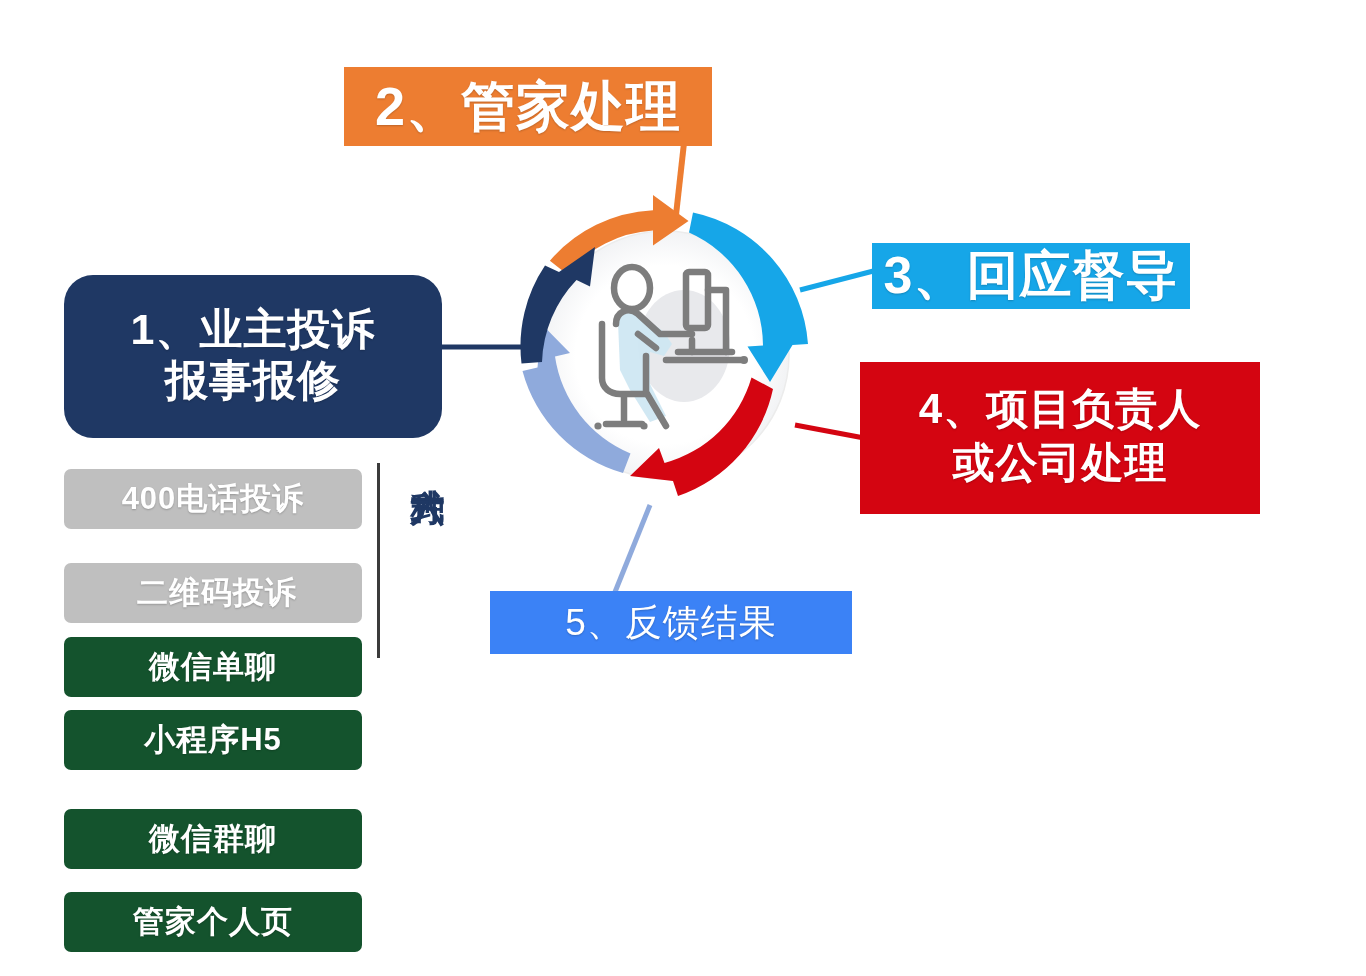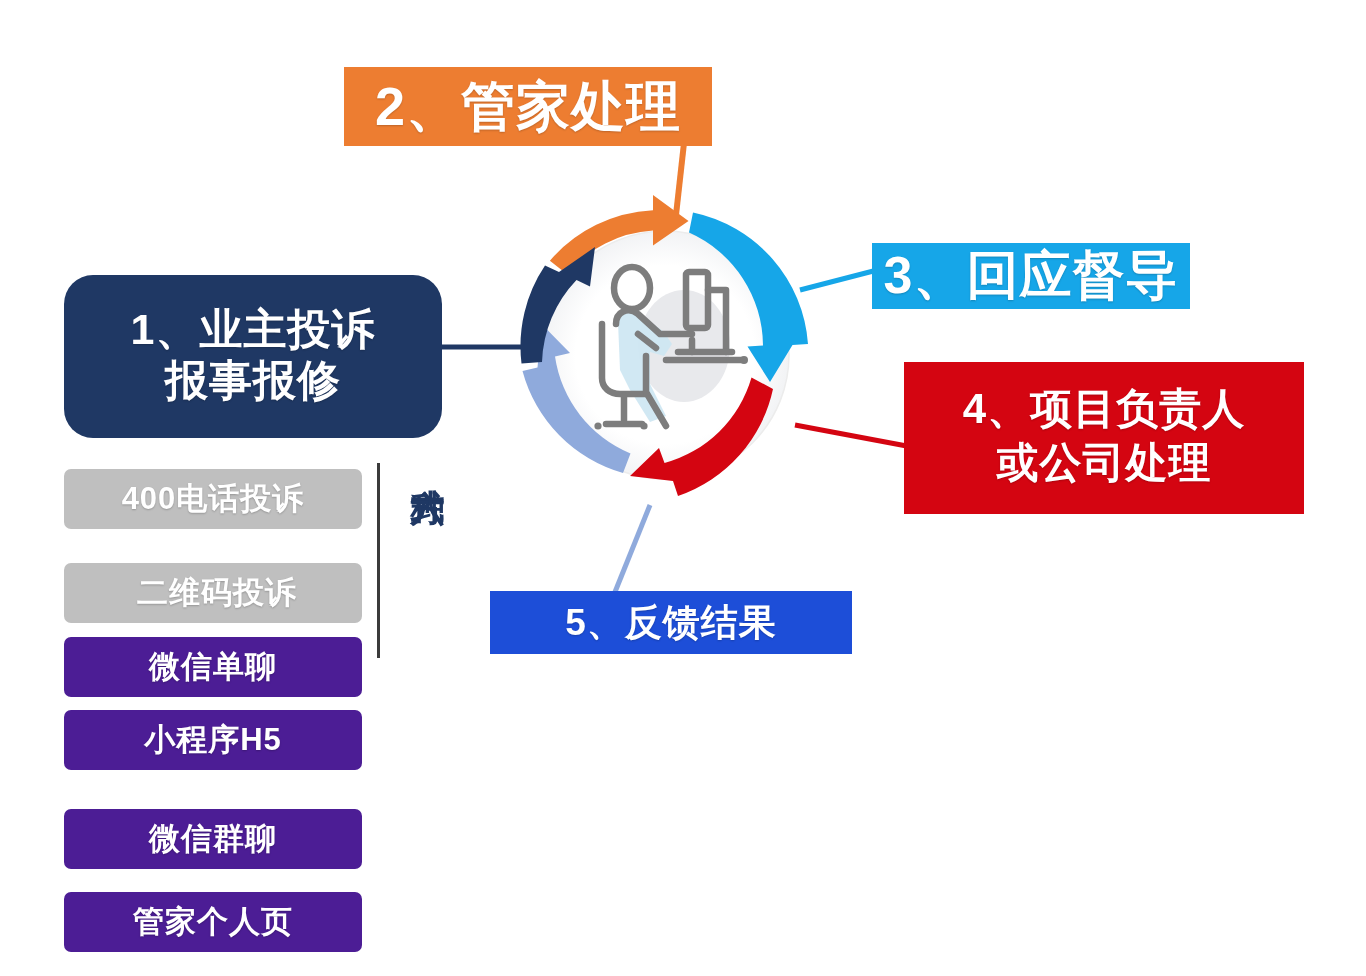--- a/index.html
+++ b/index.html
@@ -47,47 +47,47 @@
     font-size:54px;font-weight:700;
   }
 
   #box3{
     left:872px;top:243px;width:318px;height:66px;
     background:#16A6E8;
     font-size:52px;font-weight:700;
   }
 
   #box4{
-    left:904px;top:362px;width:400px;height:152px;
+    left:860px;top:362px;width:400px;height:152px;
     background:#D40511;
     font-size:42px;font-weight:700;
     padding:4px 8px 8px 8px;
   }
   #box4 .l2{margin-top:4px;}
 
   #box5{
     left:490px;top:591px;width:362px;height:63px;
-    background:#1d4ed8;
-    font-size:37px;font-weight:700;
+    background:#3b82f6;
+    font-size:37px;font-weight:400;
   }
 
   
   .pill{
     position:absolute;
     left:64px;width:298px;height:60px;
     border-radius:7px;
     display:flex;align-items:center;justify-content:center;
     color:#ffffff;
     font-size:31px;font-weight:700;
     letter-spacing:1px;
     text-shadow:0 1px 2px rgba(0,0,0,.22);
     box-sizing:border-box;
   }
   .pill.gray{background:#BFBFBF;}
-  .pill.navy{background:#4c1d95;}
+  .pill.navy{background:#14532d;}
 
   #pill0{top:469px;}
   #pill1{top:563px;padding-left:8px;}
   #pill2{top:637px;}
   #pill3{top:710px;}
   #pill4{top:809px;}
   #pill5{top:892px;}
 
   
   #bracket{

